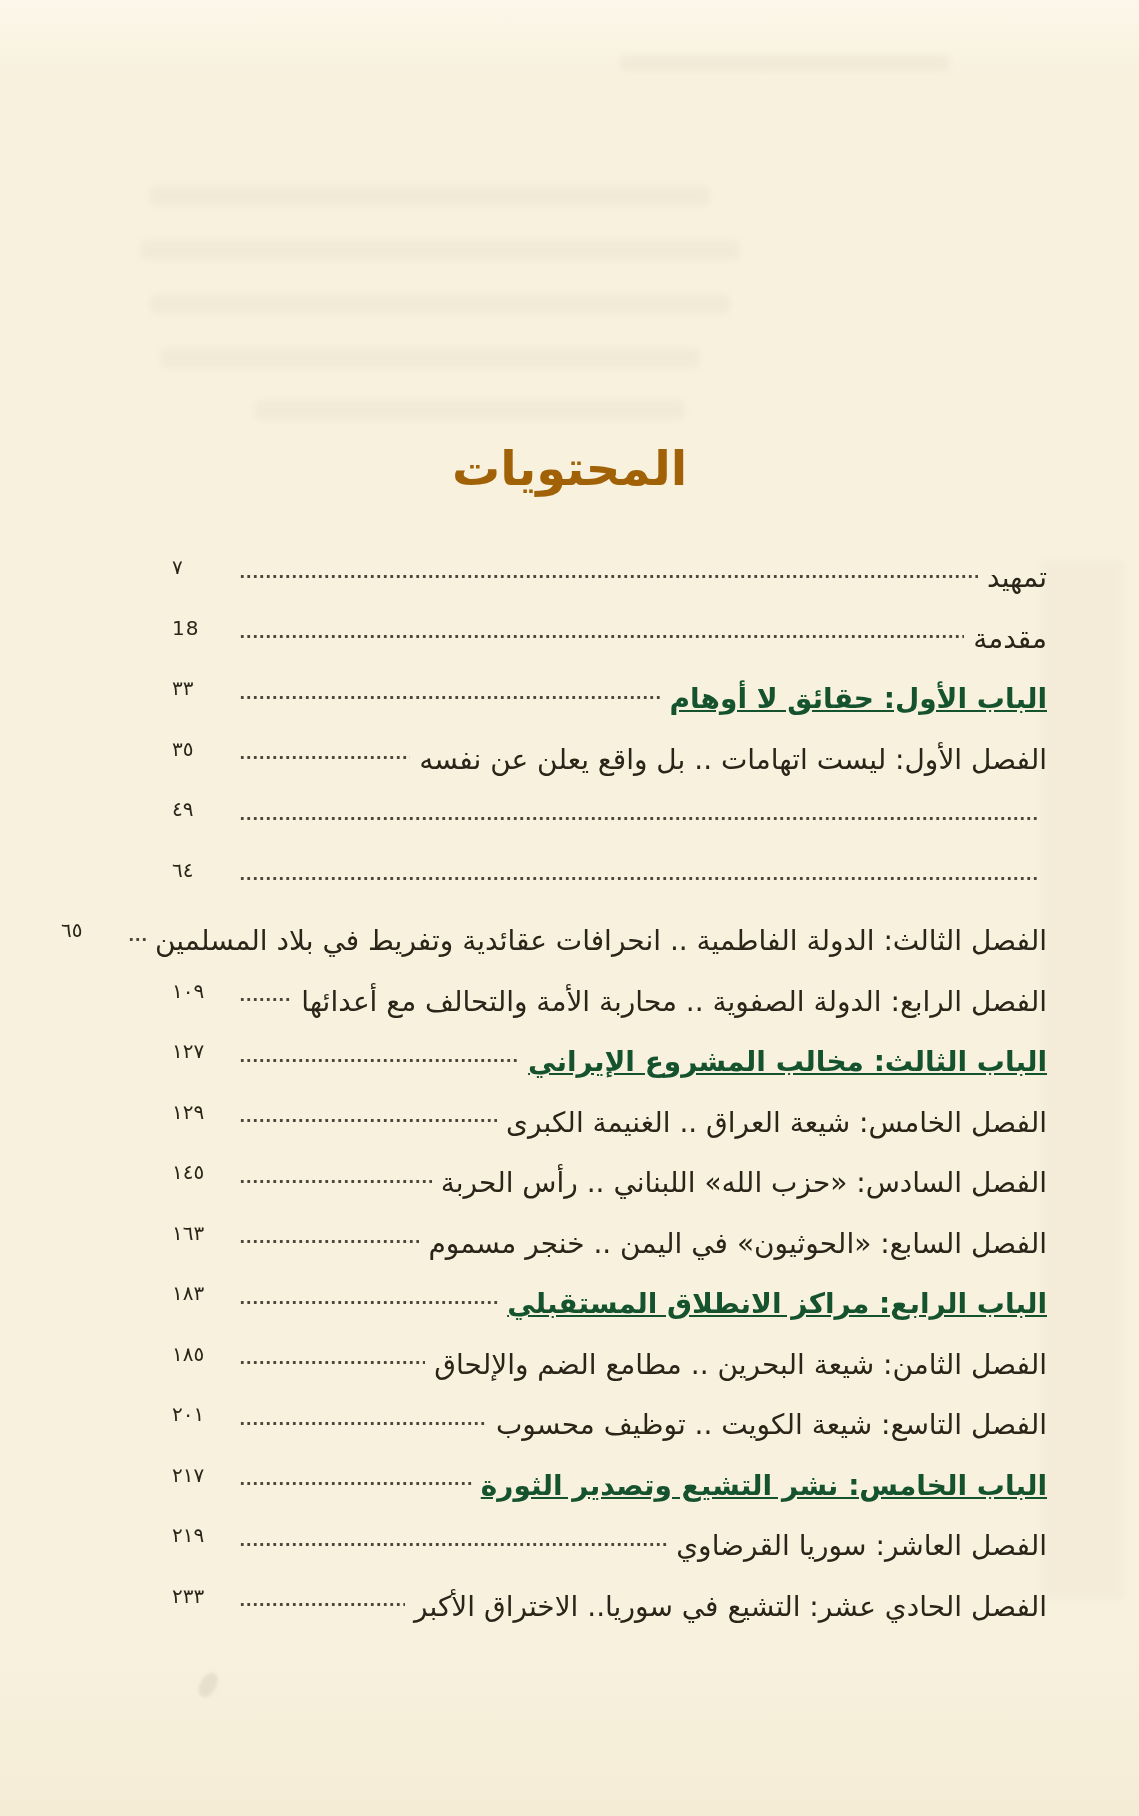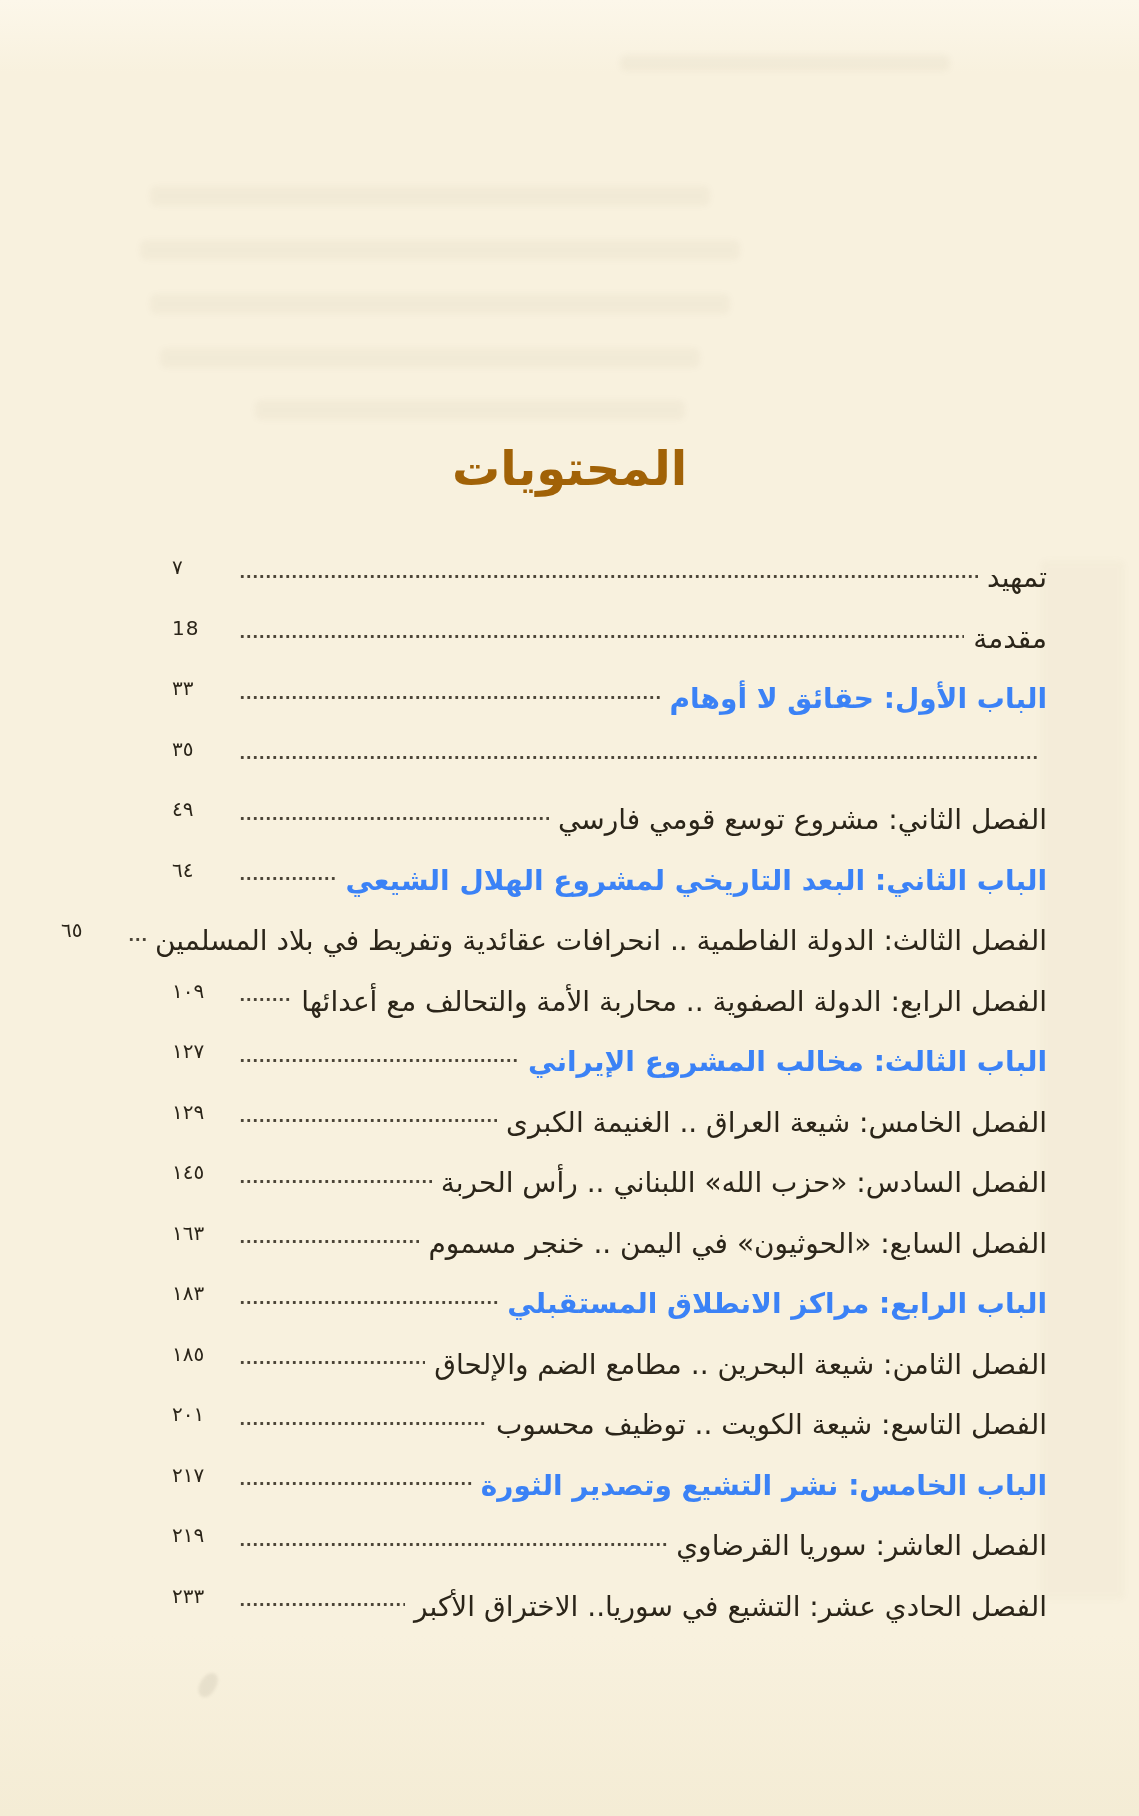--- a/index.html
+++ b/index.html
@@ -25,21 +25,21 @@
     letter-spacing:0;color:#a16207;
   }
   .toc{
     position:absolute;top:537px;right:92px;left:172px;
     direction:rtl;
   }
   .toc-row{
     height:60.5px;display:flex;align-items:center;
     font-size:28px;color:#2b2519;
   }
-  .toc-row.bold .label{font-weight:bold;color:#3b82f6;}
+  .toc-row.bold .label{font-weight:bold;color:#14532d;text-decoration:underline;}
   .label{white-space:nowrap;margin-top:21px;}
   .leader{
     flex:1 1 auto;height:7px;min-width:18px;
     margin:0 9px;position:relative;top:9px;
     background-image:radial-gradient(circle,#4a4336 1.35px,rgba(0,0,0,0) 1.6px);
     background-size:6.5px 7px;background-repeat:repeat-x;background-position:left center;
   }
   .pagenum{
     flex:0 0 58px;width:58px;font-size:20px;
     text-align:left;direction:ltr;color:#2b2519;
@@ -70,30 +70,29 @@
       <span class="label">مقدمة</span>
       <span class="leader"></span>
       <span class="pagenum">18</span>
     </div>
     <div class="toc-row bold">
       <span class="label">الباب الأول: حقائق لا أوهام</span>
       <span class="leader"></span>
       <span class="pagenum">٣٣</span>
     </div>
     <div class="toc-row">
+      <span class="label">الفصل الأول: ليست اتهامات .. بل واقع يعلن عن نفسه</span>
       <span class="leader"></span>
       <span class="pagenum">٣٥</span>
     </div>
     <div class="toc-row">
-      <span class="label">الفصل الثاني: مشروع توسع قومي فارسي</span>
       <span class="leader"></span>
       <span class="pagenum">٤٩</span>
     </div>
     <div class="toc-row bold">
-      <span class="label">الباب الثاني: البعد التاريخي لمشروع الهلال الشيعي</span>
       <span class="leader"></span>
       <span class="pagenum">٦٤</span>
     </div>
     <div class="toc-row">
       <span class="label">الفصل الثالث: الدولة الفاطمية .. انحرافات عقائدية وتفريط في بلاد المسلمين</span>
       <span class="leader"></span>
       <span class="pagenum">٦٥</span>
     </div>
     <div class="toc-row">
       <span class="label">الفصل الرابع: الدولة الصفوية .. محاربة الأمة والتحالف مع أعدائها</span>

